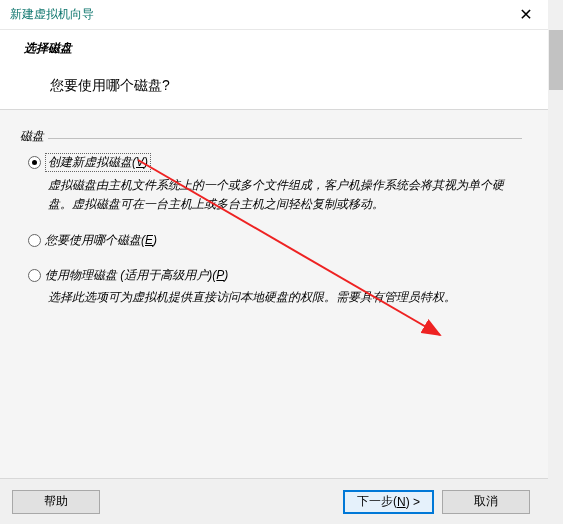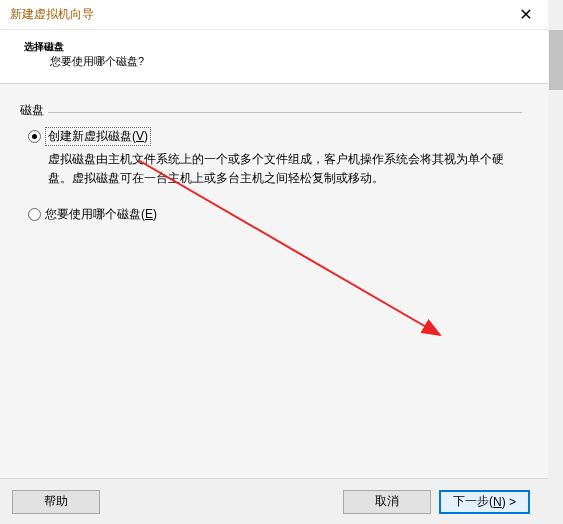--- a/index.html
+++ b/index.html
@@ -26,53 +26,55 @@
     .titlebar {
       height: 30px;
       display: flex;
       align-items: center;
       justify-content: space-between;
       padding: 0 8px 0 10px;
       border-bottom: 1px solid #e8e8e8;
     }
     .titlebar-title {
       font-size: 12px;
-      color: #a16207;
+      color: #0f766e;
     }
     .close-btn {
       width: 28px;
       height: 22px;
       display: flex;
       align-items: center;
       justify-content: center;
       font-size: 16px;
       cursor: pointer;
       color: #000;
     }
     .header {
       padding: 10px 10px 14px 24px;
       border-bottom: 1px solid #d8d8d8;
     }
     .header-title {
       font-weight: bold;
-      font-size: 10px;
-      margin-bottom: 0;
+      font-size: 12px;
+      margin-bottom: 20px;
+      font-style: italic;
     }
     .header-subtitle {
-      font-size: 11px;
+      font-size: 14px;
       padding-left: 26px;
     }
     .content {
       flex: 1;
       background: #f5f5f5;
       padding: 18px 26px 18px 18px;
       overflow: hidden;
     }
     .section-box {
       position: relative;
+      font-style: italic;
     }
     .section-legend {
       font-size: 12px;
       color: #000;
       background: #f5f5f5;
       padding: 0 2px;
       position: relative;
       z-index: 1;
       display: inline-block;
     }
@@ -205,34 +207,41 @@
           <div class="option-desc">虚拟磁盘由主机文件系统上的一个或多个文件组成，客户机操作系统会将其视为单个硬盘。虚拟磁盘可在一台主机上或多台主机之间轻松复制或移动。</div>
         </div>
 
         <div class="option">
           <div class="radio-row">
             <span class="radio"></span>
             <span class="radio-label"><span>您要使用哪个磁盘(</span><span class="underline">E</span><span>)</span></span>
           </div>
         </div>
 
+        <div class="option">
+          <div class="radio-row">
+            <span class="radio"></span>
+            <span class="radio-label"><span>使用物理磁盘 (适用于高级用户)(</span><span class="underline">P</span><span>)</span></span>
+          </div>
+          <div class="option-desc">选择此选项可为虚拟机提供直接访问本地硬盘的权限。需要具有管理员特权。</div>
+        </div>
 
       </div>
     </div>
   </div>
 
   <div class="footer">
     <button class="btn">帮助</button>
     <div class="footer-spacer"></div>
-    <button class="btn">取消</button>
     <button class="btn primary">
         <span>下一步(</span>
         <span class="underline">N</span>
         <span>) &gt;</span>
       </button>
+    <button class="btn">取消</button>
   </div>
 
   <svg class="arrow-annotation" viewBox="0 0 340 200">
     <defs>
       <marker id="arrowhead" markerWidth="10" markerHeight="8" refX="1" refY="4" orient="auto">
         <polygon points="10 0, 0 4, 10 8" fill="#ee2222"></polygon>
       </marker>
     </defs>
     <line x1="320" y1="185" x2="18" y2="10" stroke="#ee2222" stroke-width="2" marker-start="url(#arrowhead)"></line>
   </svg>

